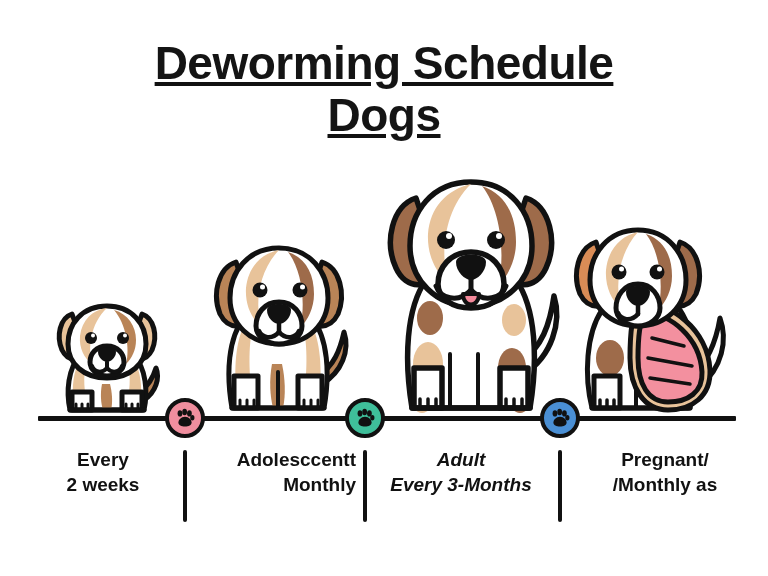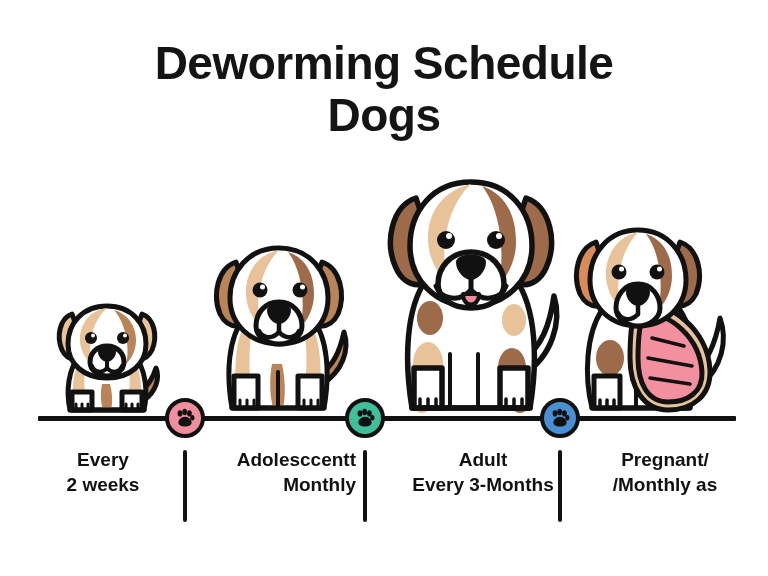--- a/index.html
+++ b/index.html
@@ -1,21 +1,21 @@
 <!DOCTYPE html>
 <html><head>
 <meta charset="utf-8">
 <style>
   html,body{margin:0;padding:0;background:#ffffff;}
   body{width:768px;height:576px;overflow:hidden;
        font-family:"Liberation Sans","DejaVu Sans",sans-serif;color:#111111;}
   #stage{position:relative;width:768px;height:576px;background:#ffffff;}
 
   
-  .title-block{position:absolute;left:0;top:38px;width:768px;text-align:center;}
+  .title-block{position:absolute;left:0;top:38px;width:768px;text-align:center;text-decoration:underline;}
   .title-line{font-size:46px;font-weight:700;line-height:1.12;letter-spacing:-0.5px;color:#141414;}
 
   
   .timeline{position:absolute;left:38px;top:416px;width:698px;height:5px;
             background:#111111;border-radius:1px;}
 
   .marker{position:absolute;width:40px;height:40px;border-radius:50%;
           border:4px solid #111111;box-sizing:border-box;
           display:flex;align-items:center;justify-content:center;}
   .marker svg{width:22px;height:22px;display:block;}
@@ -245,21 +245,21 @@
   <div class="label" style="left:28px;top:448px;width:150px;">
     <span class="ln">Every</span>
     <span class="ln">2 weeks</span>
   </div>
 
   <div class="label" style="left:190px;top:448px;width:166px;text-align:right;">
     <span class="ln">Adolesccentt</span>
     <span class="ln">Monthly</span>
   </div>
 
-  <div class="label" style="left:392px;top:448px;width:182px;">
+  <div class="label" style="left:370px;top:448px;width:182px;font-style:italic;">
     <span class="ln">Adult</span>
     <span class="ln">Every 3-Months</span>
   </div>
 
   <div class="label" style="left:572px;top:448px;width:186px;text-align:center;">
     <span class="ln">Pregnant/</span>
     <span class="ln">/Monthly as</span>
   </div>
 
 </div>

